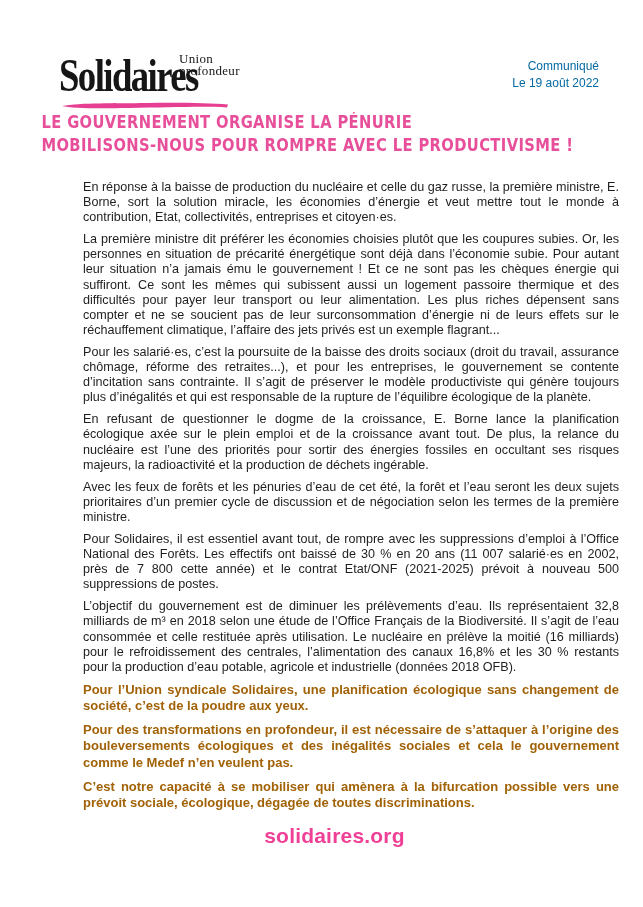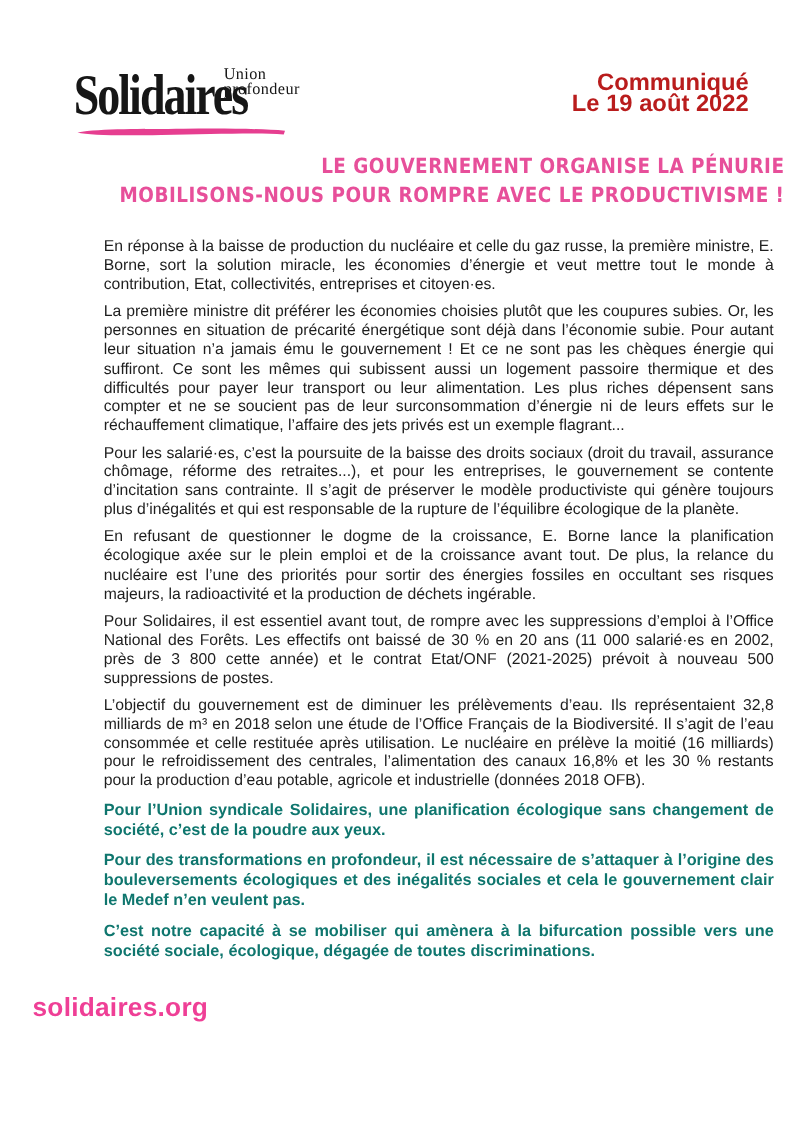--- a/index.html
+++ b/index.html
@@ -37,28 +37,28 @@
     margin-top:17px;
     color:#161616;
     transform:scaleX(0.80);
     transform-origin:left center;
     white-space:nowrap;
   }
   .brush { display:block; margin-top:1px; }
   .meta {
     position:absolute; right:44px; top:58px;
     text-align:right;
-    font-weight:bold;
-    font-size:19px; line-height:17px;
-    color:#b91c1c;
+    font-weight:normal;
+    font-size:12px; line-height:17px;
+    color:#0369a1;
   }
   
   .title {
-    margin-top:10px;
-    text-align:right;
+    margin-top:0;
+    text-align:left;
     color:#e74f9a;
     font-family:"DejaVu Sans", sans-serif;
     font-weight:bold;
   }
   .title .tline {
     font-size:15.5px;
     line-height:23px;
     letter-spacing:0.4px;
     white-space:nowrap;
     transform:scaleX(0.95) scaleY(1.08);
@@ -70,30 +70,31 @@
     width:536px;
   }
   .content p {
     font-size:12.6px;
     line-height:15.1px;
     text-align:justify;
     margin-bottom:7px;
     color:#1e1e1e;
   }
   .content p.hl {
-    color:#0f766e;
+    color:#a16207;
     font-weight:bold;
     font-size:13px;
     line-height:16.2px;
     margin-bottom:8px;
   }
   .content p.hl:first-of-type { margin-top:2px; }
   
   .footer {
-    margin-top:26px;
+    margin-top:13px;
+    text-align:center;
   }
   .footer span {
     color:#ef3f96;
     font-weight:bold;
     font-size:21px;
     letter-spacing:0.2px;
   }
 </style>
 </head>
 <body>
@@ -120,24 +121,25 @@
   <div class="title">
     <div class="tline">LE GOUVERNEMENT ORGANISE LA PÉNURIE</div>
     <div class="tline">MOBILISONS-NOUS POUR ROMPRE AVEC LE PRODUCTIVISME !</div>
   </div>
 
   <div class="content">
     <p>En réponse à la baisse de production du nucléaire et celle du gaz russe, la première ministre, E. Borne, sort la solution miracle, les économies d’énergie et veut mettre tout le monde à contribution, Etat, collectivités, entreprises et citoyen·es.</p>
     <p>La première ministre dit préférer les économies choisies plutôt que les coupures subies. Or, les personnes en situation de précarité énergétique sont déjà dans l’économie subie. Pour autant leur situation n’a jamais ému le gouvernement ! Et ce ne sont pas les chèques énergie qui suffiront. Ce sont les mêmes qui subissent aussi un logement passoire thermique et des difficultés pour payer leur transport ou leur alimentation. Les plus riches dépensent sans compter et ne se soucient pas de leur surconsommation d’énergie ni de leurs effets sur le réchauffement climatique, l’affaire des jets privés est un exemple flagrant...</p>
     <p>Pour les salarié·es, c’est la poursuite de la baisse des droits sociaux (droit du travail, assurance chômage, réforme des retraites...), et pour les entreprises, le gouvernement se contente d’incitation sans contrainte. Il s’agit de préserver le modèle productiviste qui génère toujours plus d’inégalités et qui est responsable de la rupture de l’équilibre écologique de la planète.</p>
     <p>En refusant de questionner le dogme de la croissance, E. Borne lance la planification écologique axée sur le plein emploi et de la croissance avant tout. De plus, la relance du nucléaire est l’une des priorités pour sortir des énergies fossiles en occultant ses risques majeurs, la radioactivité et la production de déchets ingérable.</p>
-    <p>Pour Solidaires, il est essentiel avant tout, de rompre avec les suppressions d’emploi à l’Office National des Forêts. Les effectifs ont baissé de 30 % en 20 ans (11 000 salarié·es en 2002, près de 3 800 cette année) et le contrat Etat/ONF (2021-2025) prévoit à nouveau 500 suppressions de postes.</p>
+    <p>Avec les feux de forêts et les pénuries d’eau de cet été, la forêt et l’eau seront les deux sujets prioritaires d’un premier cycle de discussion et de négociation selon les termes de la première ministre.</p>
+    <p>Pour Solidaires, il est essentiel avant tout, de rompre avec les suppressions d’emploi à l’Office National des Forêts. Les effectifs ont baissé de 30 % en 20 ans (11 007 salarié·es en 2002, près de 7 800 cette année) et le contrat Etat/ONF (2021-2025) prévoit à nouveau 500 suppressions de postes.</p>
     <p>L’objectif du gouvernement est de diminuer les prélèvements d’eau. Ils représentaient 32,8 milliards de m³ en 2018 selon une étude de l’Office Français de la Biodiversité. Il s’agit de l’eau consommée et celle restituée après utilisation. Le nucléaire en prélève la moitié (16 milliards) pour le refroidissement des centrales, l’alimentation des canaux 16,8% et les 30 % restants pour la production d’eau potable, agricole et industrielle (données 2018 OFB).</p>
     <p class="hl">Pour l’Union syndicale Solidaires, une planification écologique sans changement de société, c’est de la poudre aux yeux.</p>
-    <p class="hl">Pour des transformations en profondeur, il est nécessaire de s’attaquer à l’origine des bouleversements écologiques et des inégalités sociales et cela le gouvernement clair le Medef n’en veulent pas.</p>
-    <p class="hl">C’est notre capacité à se mobiliser qui amènera à la bifurcation possible vers une société sociale, écologique, dégagée de toutes discriminations.</p>
+    <p class="hl">Pour des transformations en profondeur, il est nécessaire de s’attaquer à l’origine des bouleversements écologiques et des inégalités sociales et cela le gouvernement comme le Medef n’en veulent pas.</p>
+    <p class="hl">C’est notre capacité à se mobiliser qui amènera à la bifurcation possible vers une prévoit sociale, écologique, dégagée de toutes discriminations.</p>
   </div>
 
   <div class="footer">
     <span>solidaires.org</span>
   </div>
 
 </div>
 
 </body></html>

